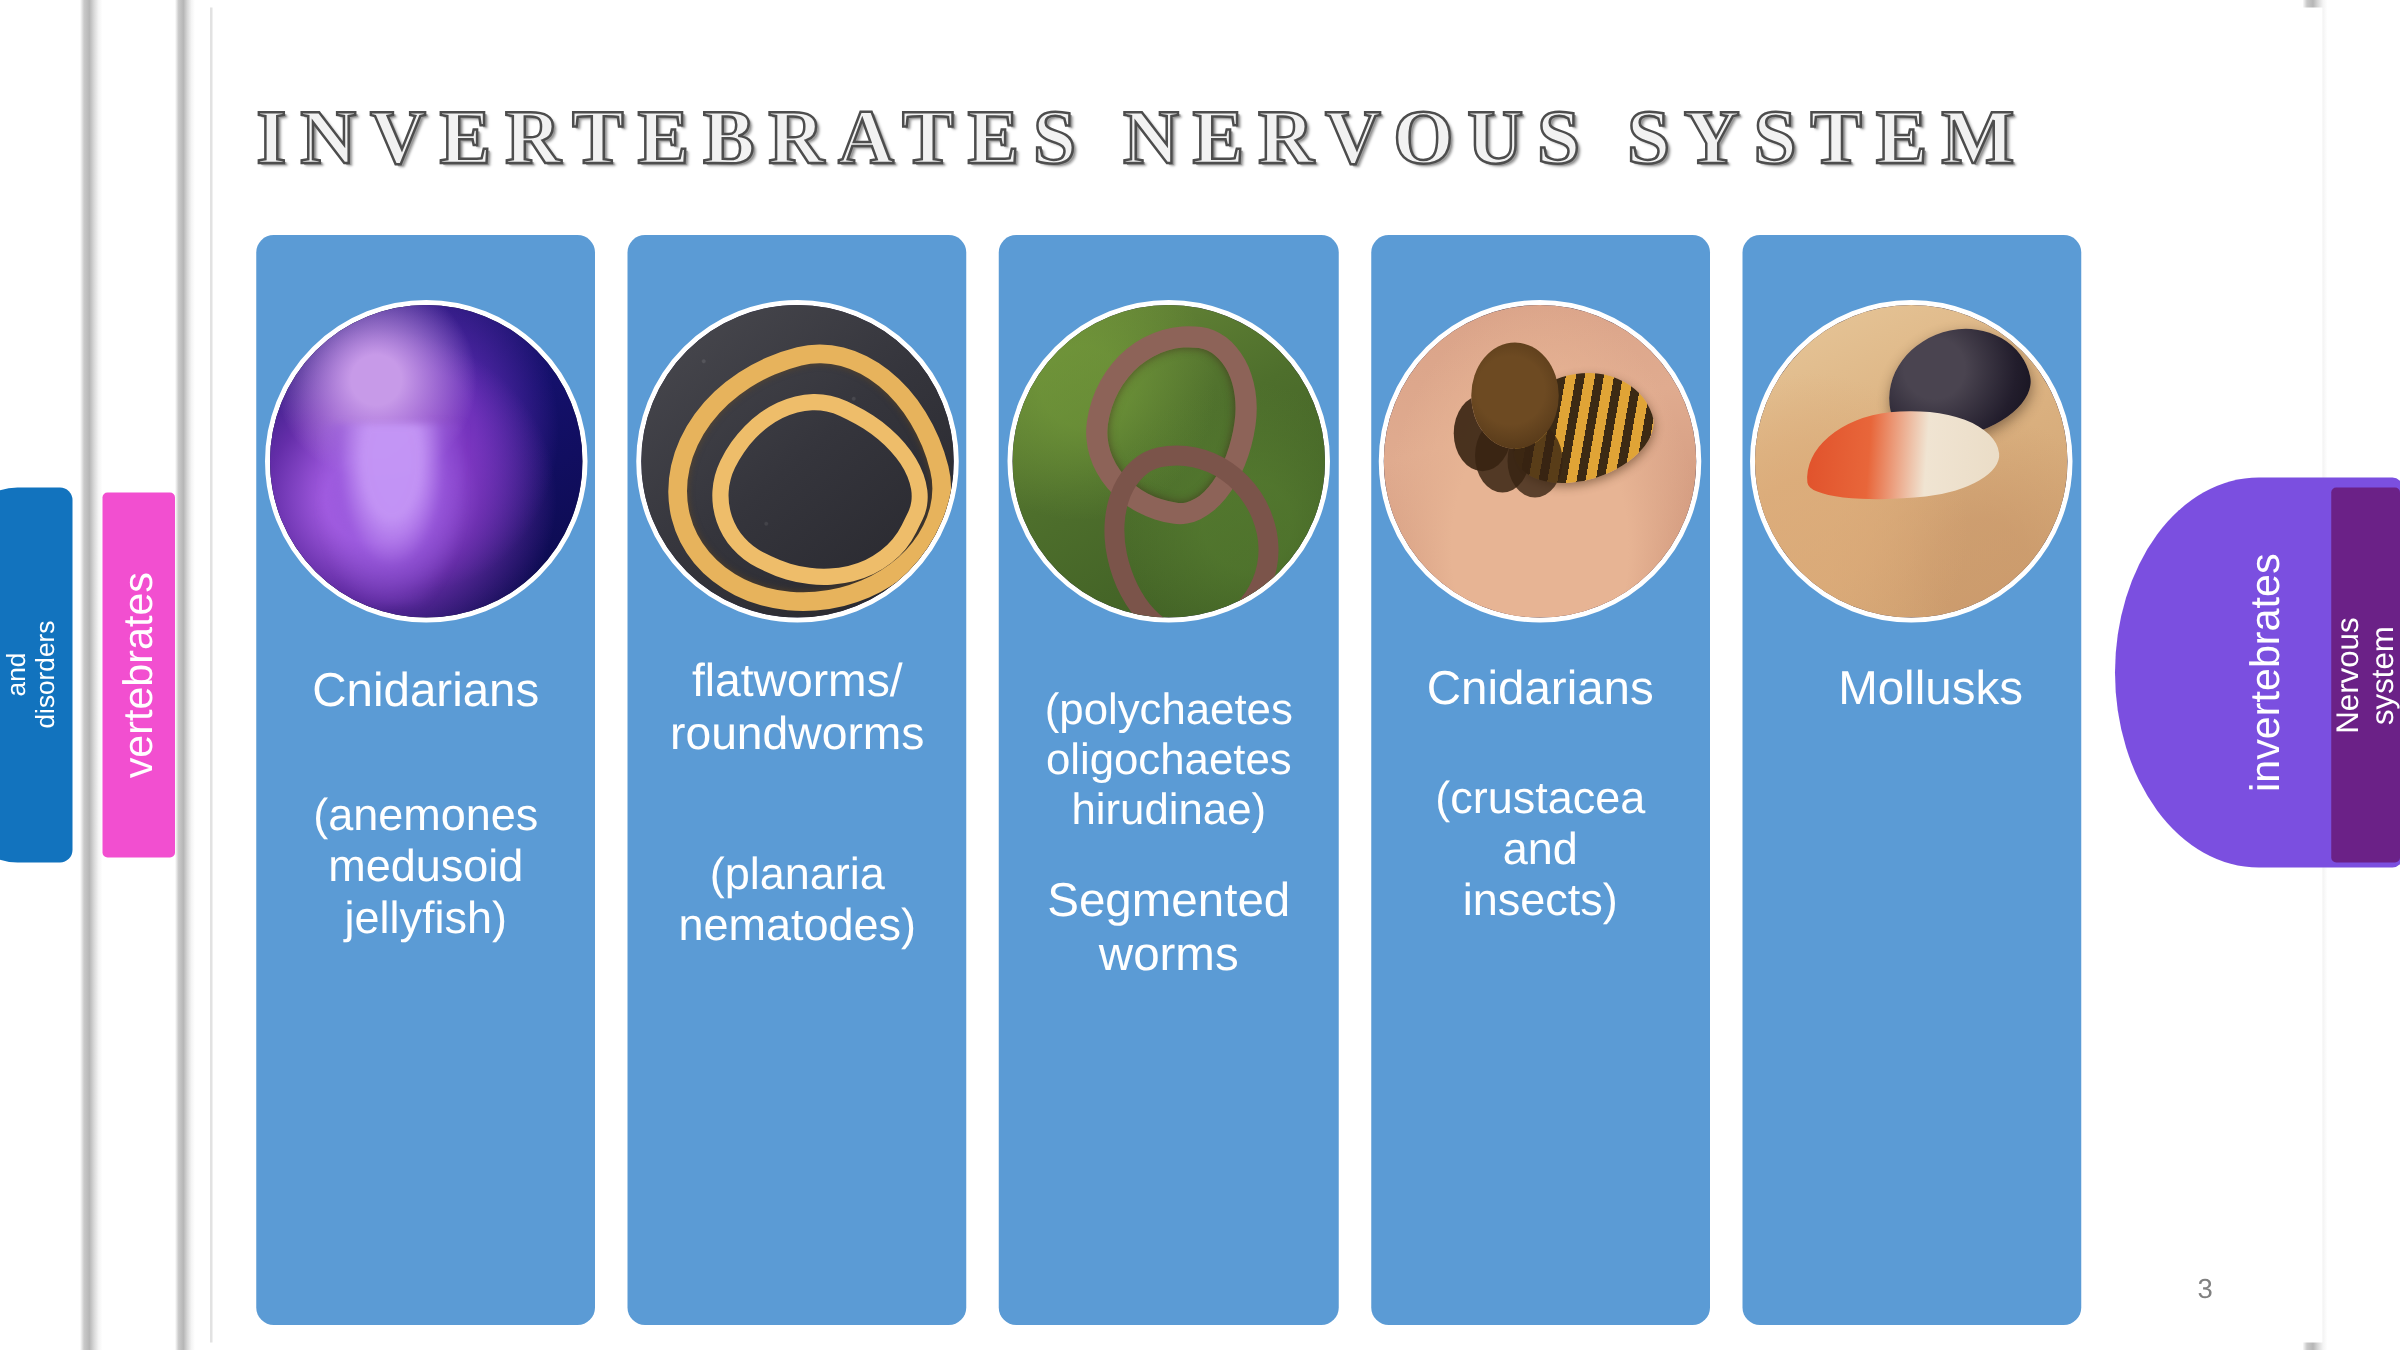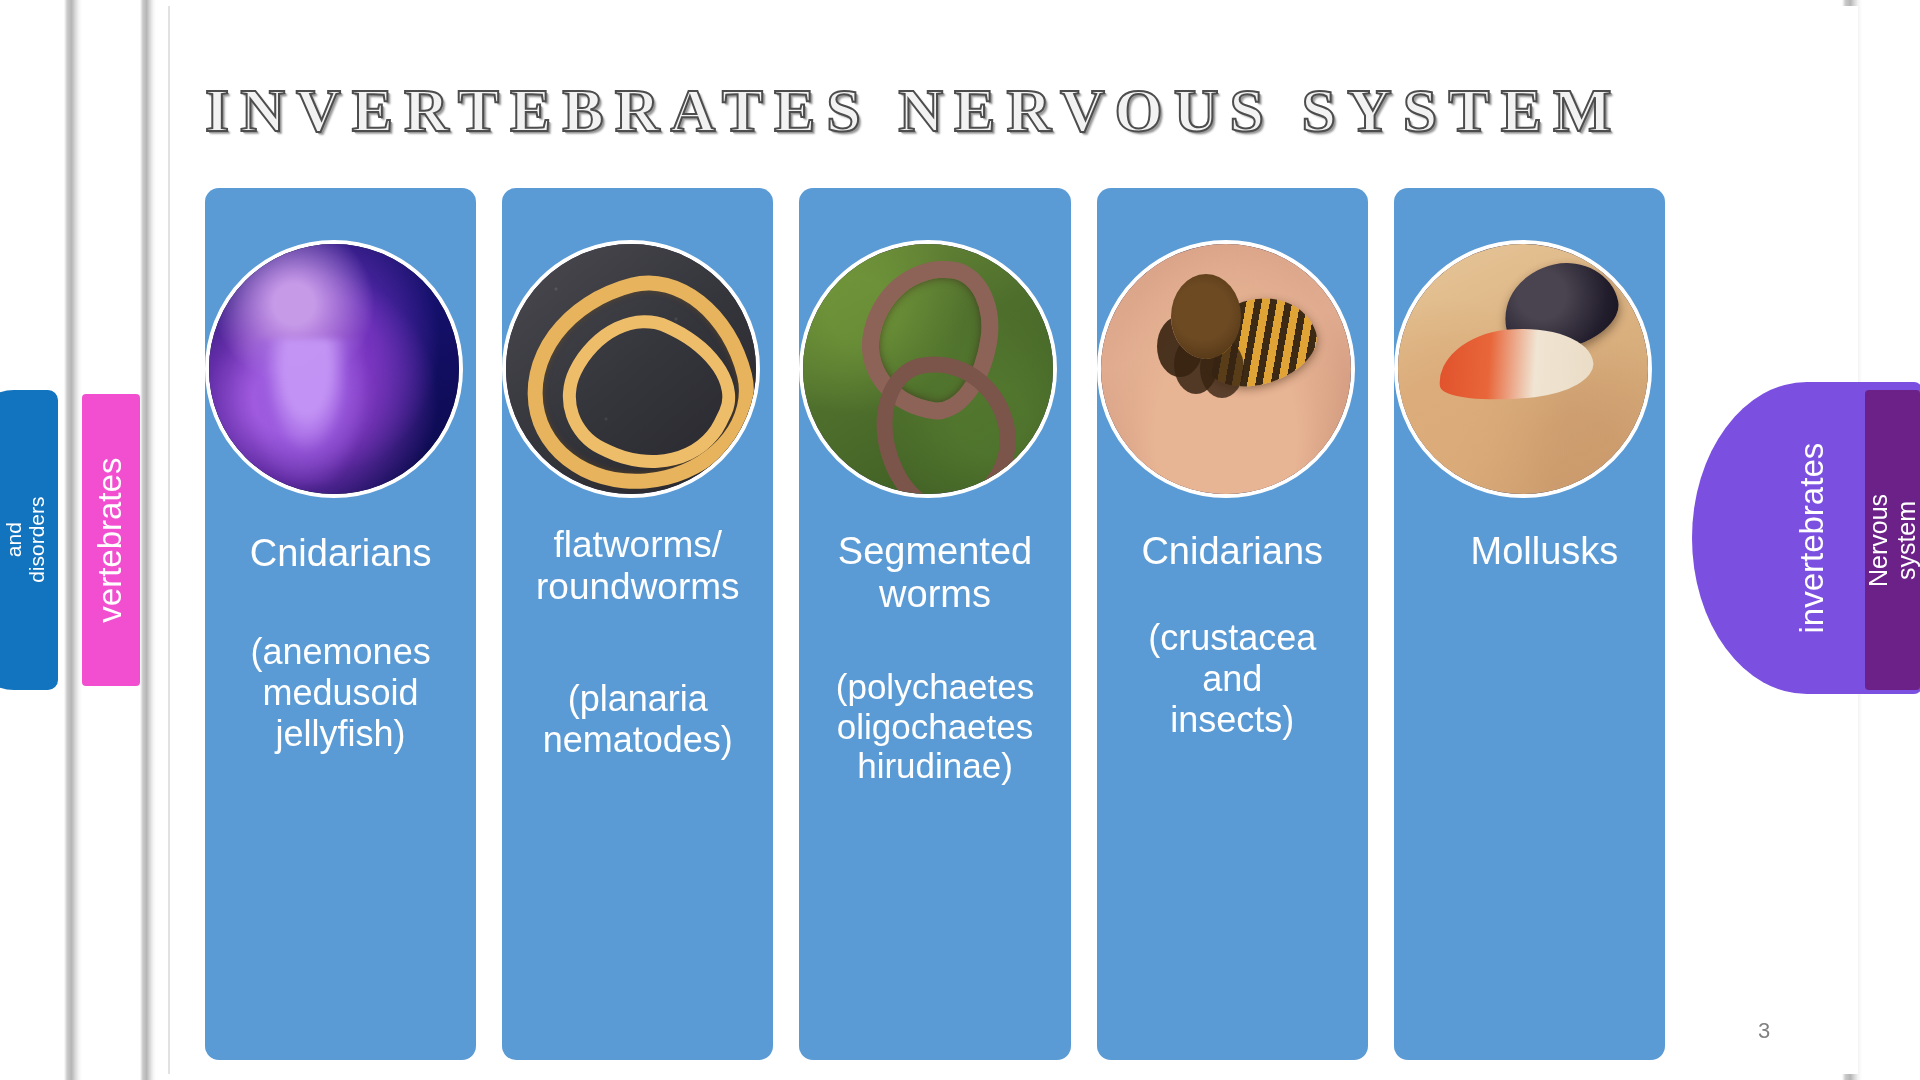--- a/index.html
+++ b/index.html
@@ -71,20 +71,21 @@
     display: flex;
     gap: 26px;
   }
   .card {
     flex: 1 1 0;
     background: #5B9BD5;
     border-radius: 14px;
     position: relative;
     display: flex;
     flex-direction: column;
+    align-items: center;
     padding-top: 52px;
     overflow: hidden;
   }
   .photo {
     width: 258px; height: 258px;
     border-radius: 50%;
     border: 4px solid #ffffff;
     background: #2a2a4a;
     position: relative;
     overflow: hidden;
@@ -334,25 +335,25 @@
       <div class="label label-main">flatworms/
 roundworms</div>
       <div class="label label-sub">(planaria
 nematodes)</div>
     </div>
 
     <div class="card card-3">
       <div class="photo ph-seg">
           <div class="bg"></div>
         </div>
-      <div class="label label-main">Segmented
-worms</div>
       <div class="label label-sub">(polychaetes
 oligochaetes
 hirudinae)</div>
+      <div class="label label-main">Segmented
+worms</div>
     </div>
 
     <div class="card card-4">
       <div class="photo ph-bee">
           <div class="bg"></div>
         </div>
       <div class="label label-main">Cnidarians</div>
       <div class="label label-sub">(crustacea
 and
 insects)</div>

